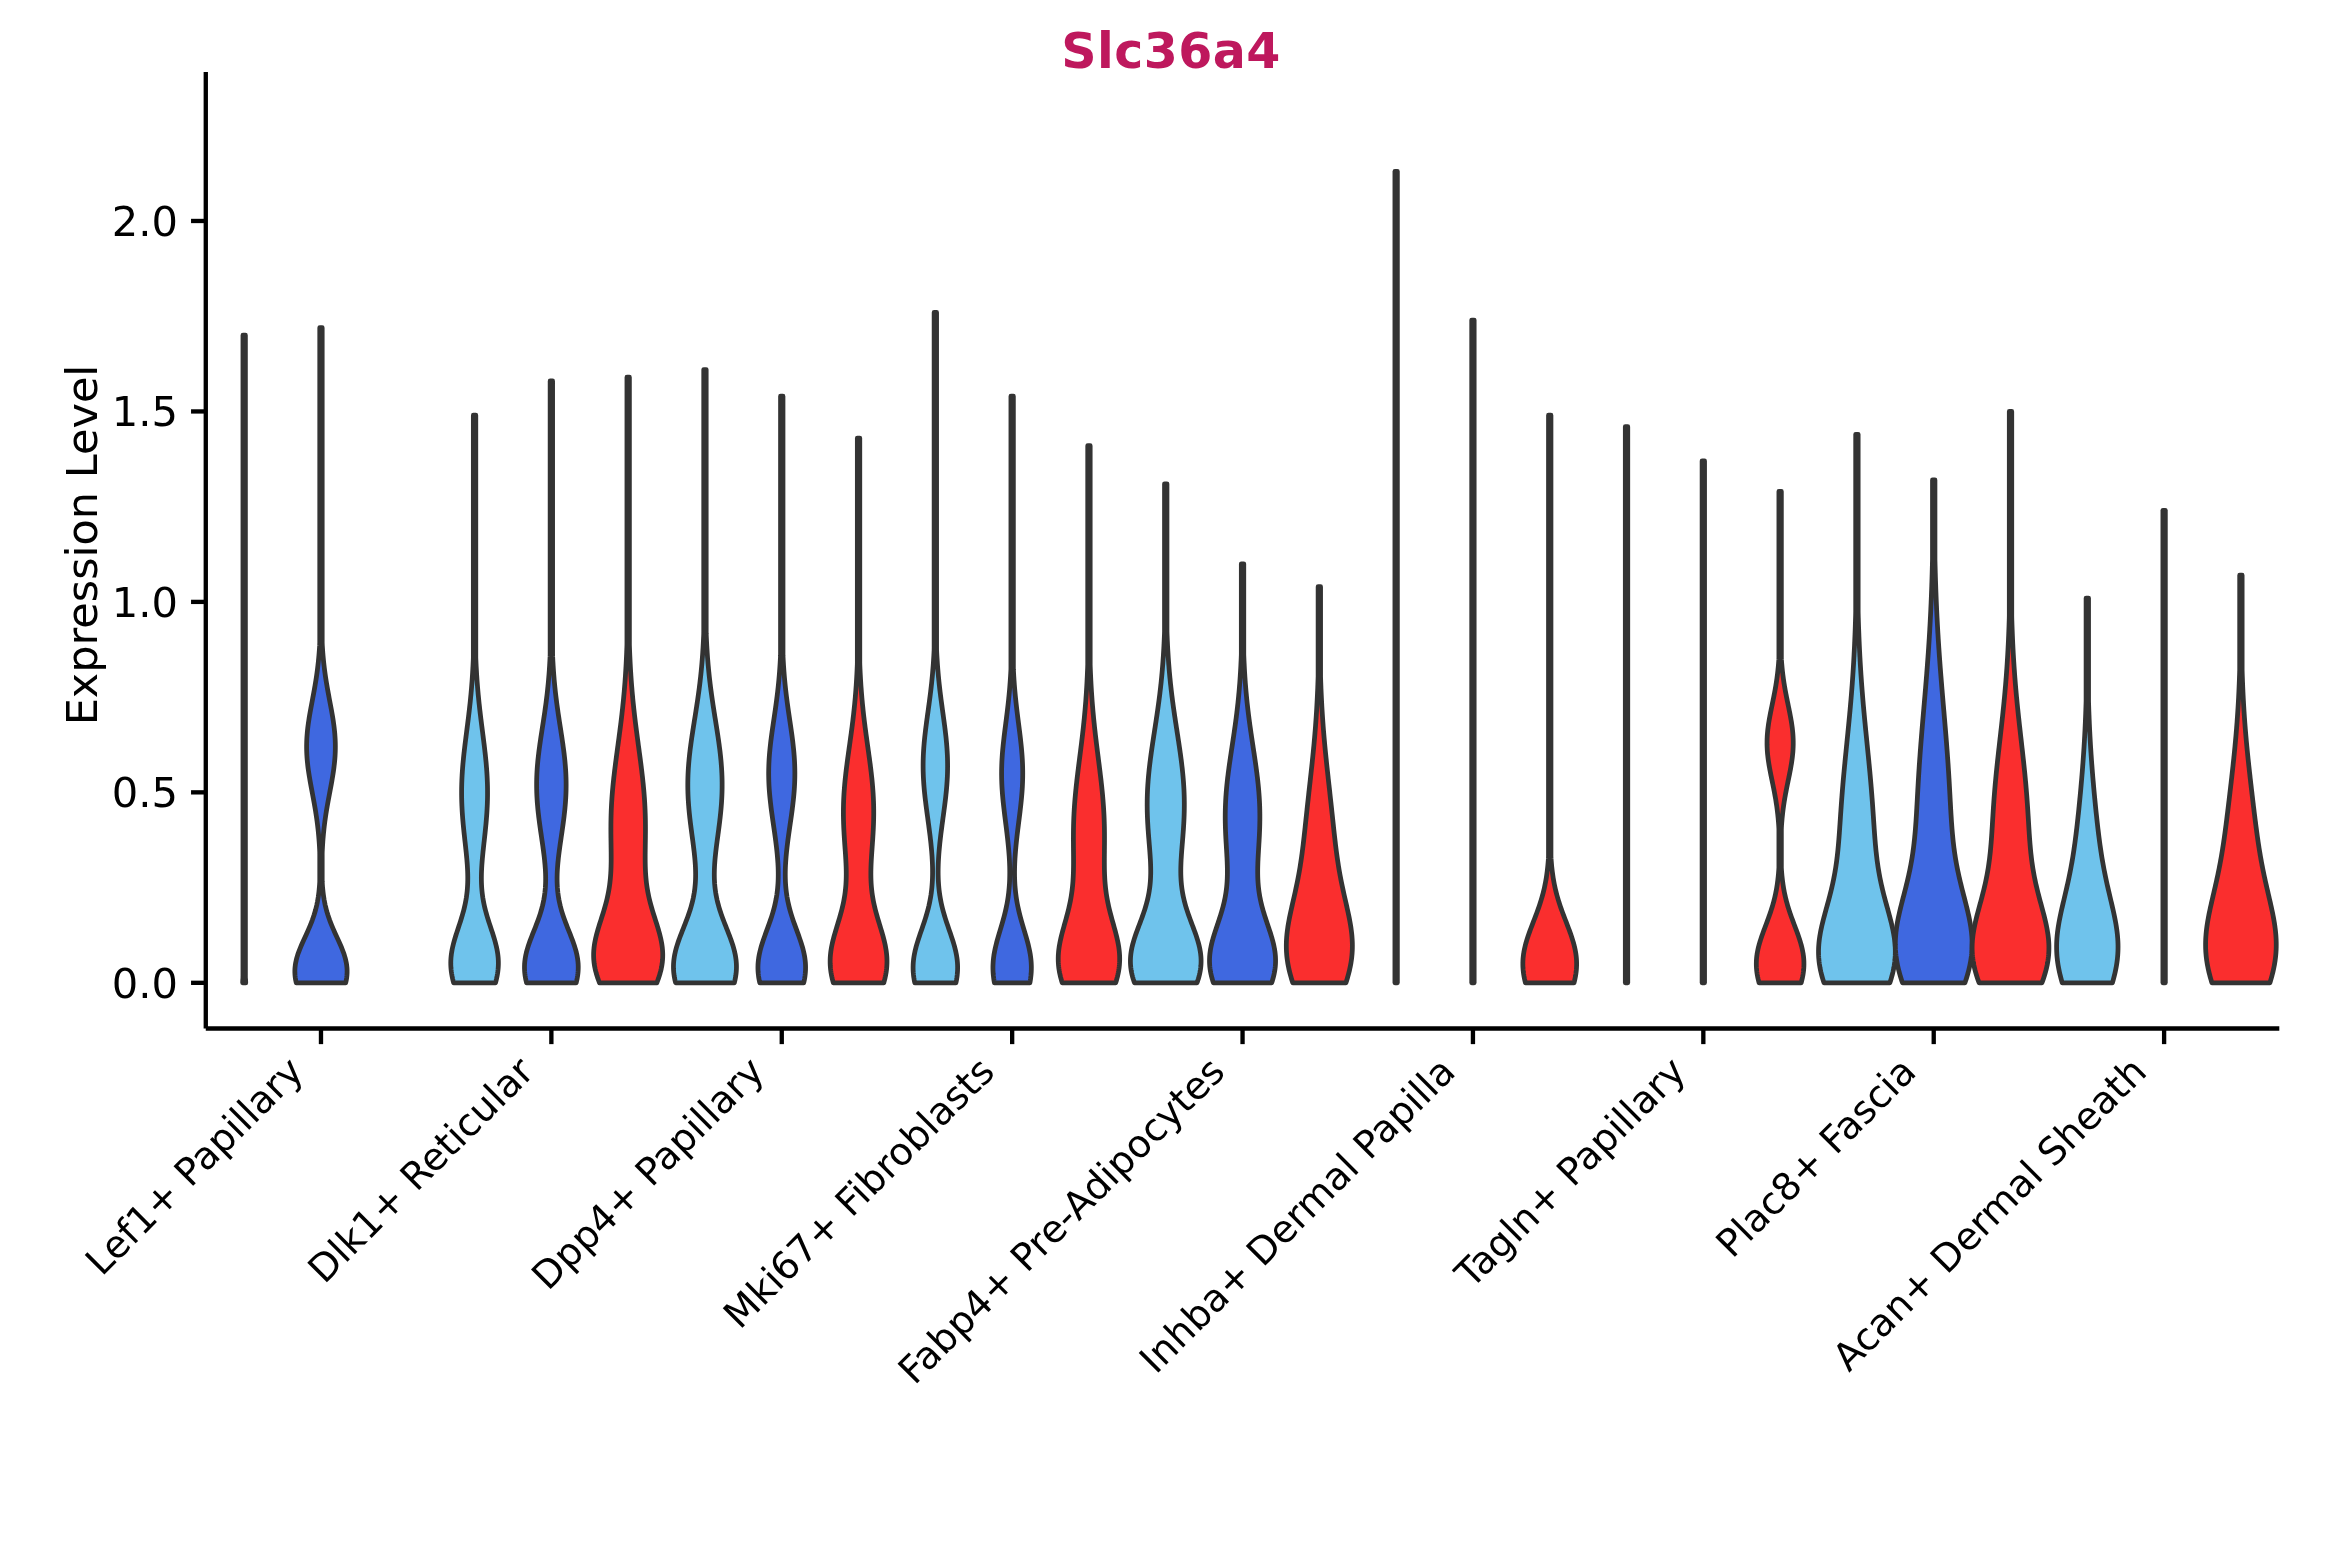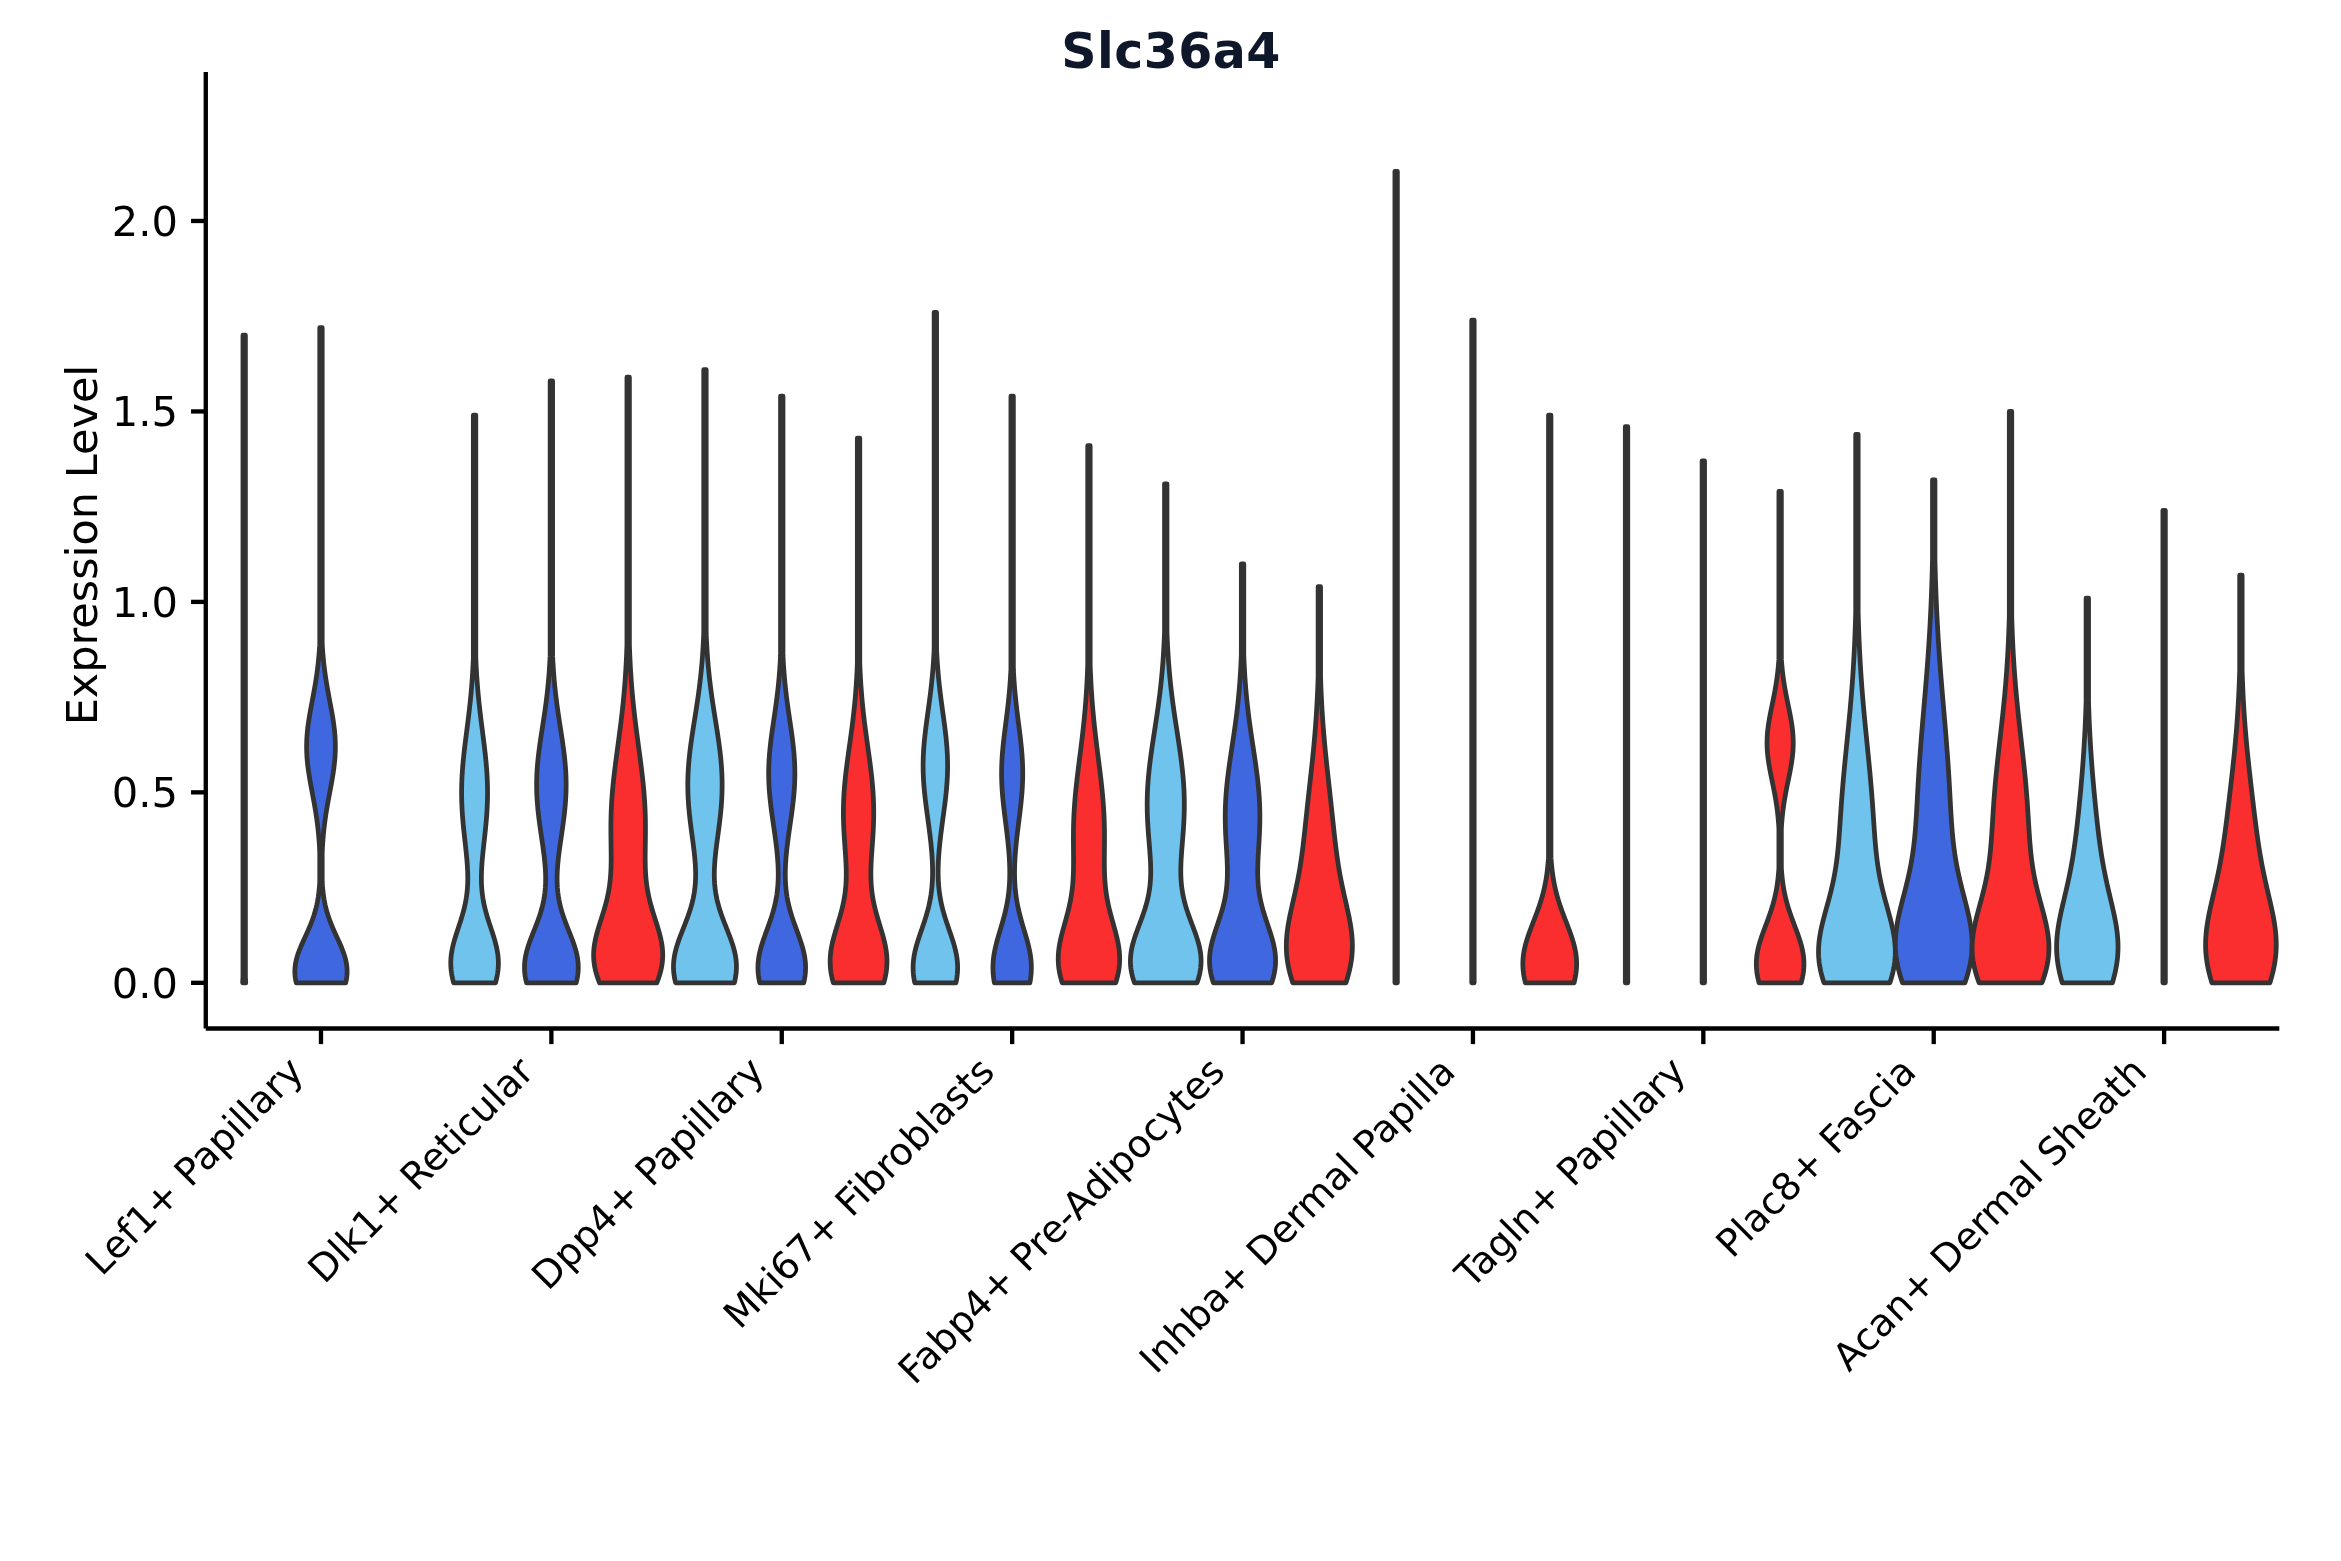--- a/index.html
+++ b/index.html
@@ -1,20 +1,20 @@
 <!DOCTYPE html>
 <html style="font-size:14px"><head>
 <meta charset="utf-8">
 <style>
   html,body{margin:0;padding:0;background:#ffffff;}
   body{width:2342px;height:1561px;font-family:"DejaVu Sans",sans-serif;overflow:hidden;}
   #root{position:relative;width:2342px;height:1561px;background:#fff;}
   #plot-title{
     position:absolute;left:0;top:22.6px;width:2342px;text-align:center;
-    font-size:49px;font-weight:bold;color:#0f172a;letter-spacing:0.4px;
+    font-size:49px;font-weight:bold;color:#be185d;letter-spacing:0.4px;
     font-family:"DejaVu Sans",sans-serif;
   }
   #ylabel{
     position:absolute;left:-265px;top:520px;width:694px;text-align:center;
     transform:rotate(-90deg);transform-origin:center center;
     font-size:43px;color:#000;font-family:"DejaVu Sans",sans-serif;
   }
   #chart-svg{position:absolute;left:0;top:0;}
   .ytick-label{font-size:48px;fill:#000;font-family:"DejaVu Sans",sans-serif;text-anchor:end;}
   .xtick-label{font-size:44px;fill:#000;font-family:"DejaVu Sans",sans-serif;}

